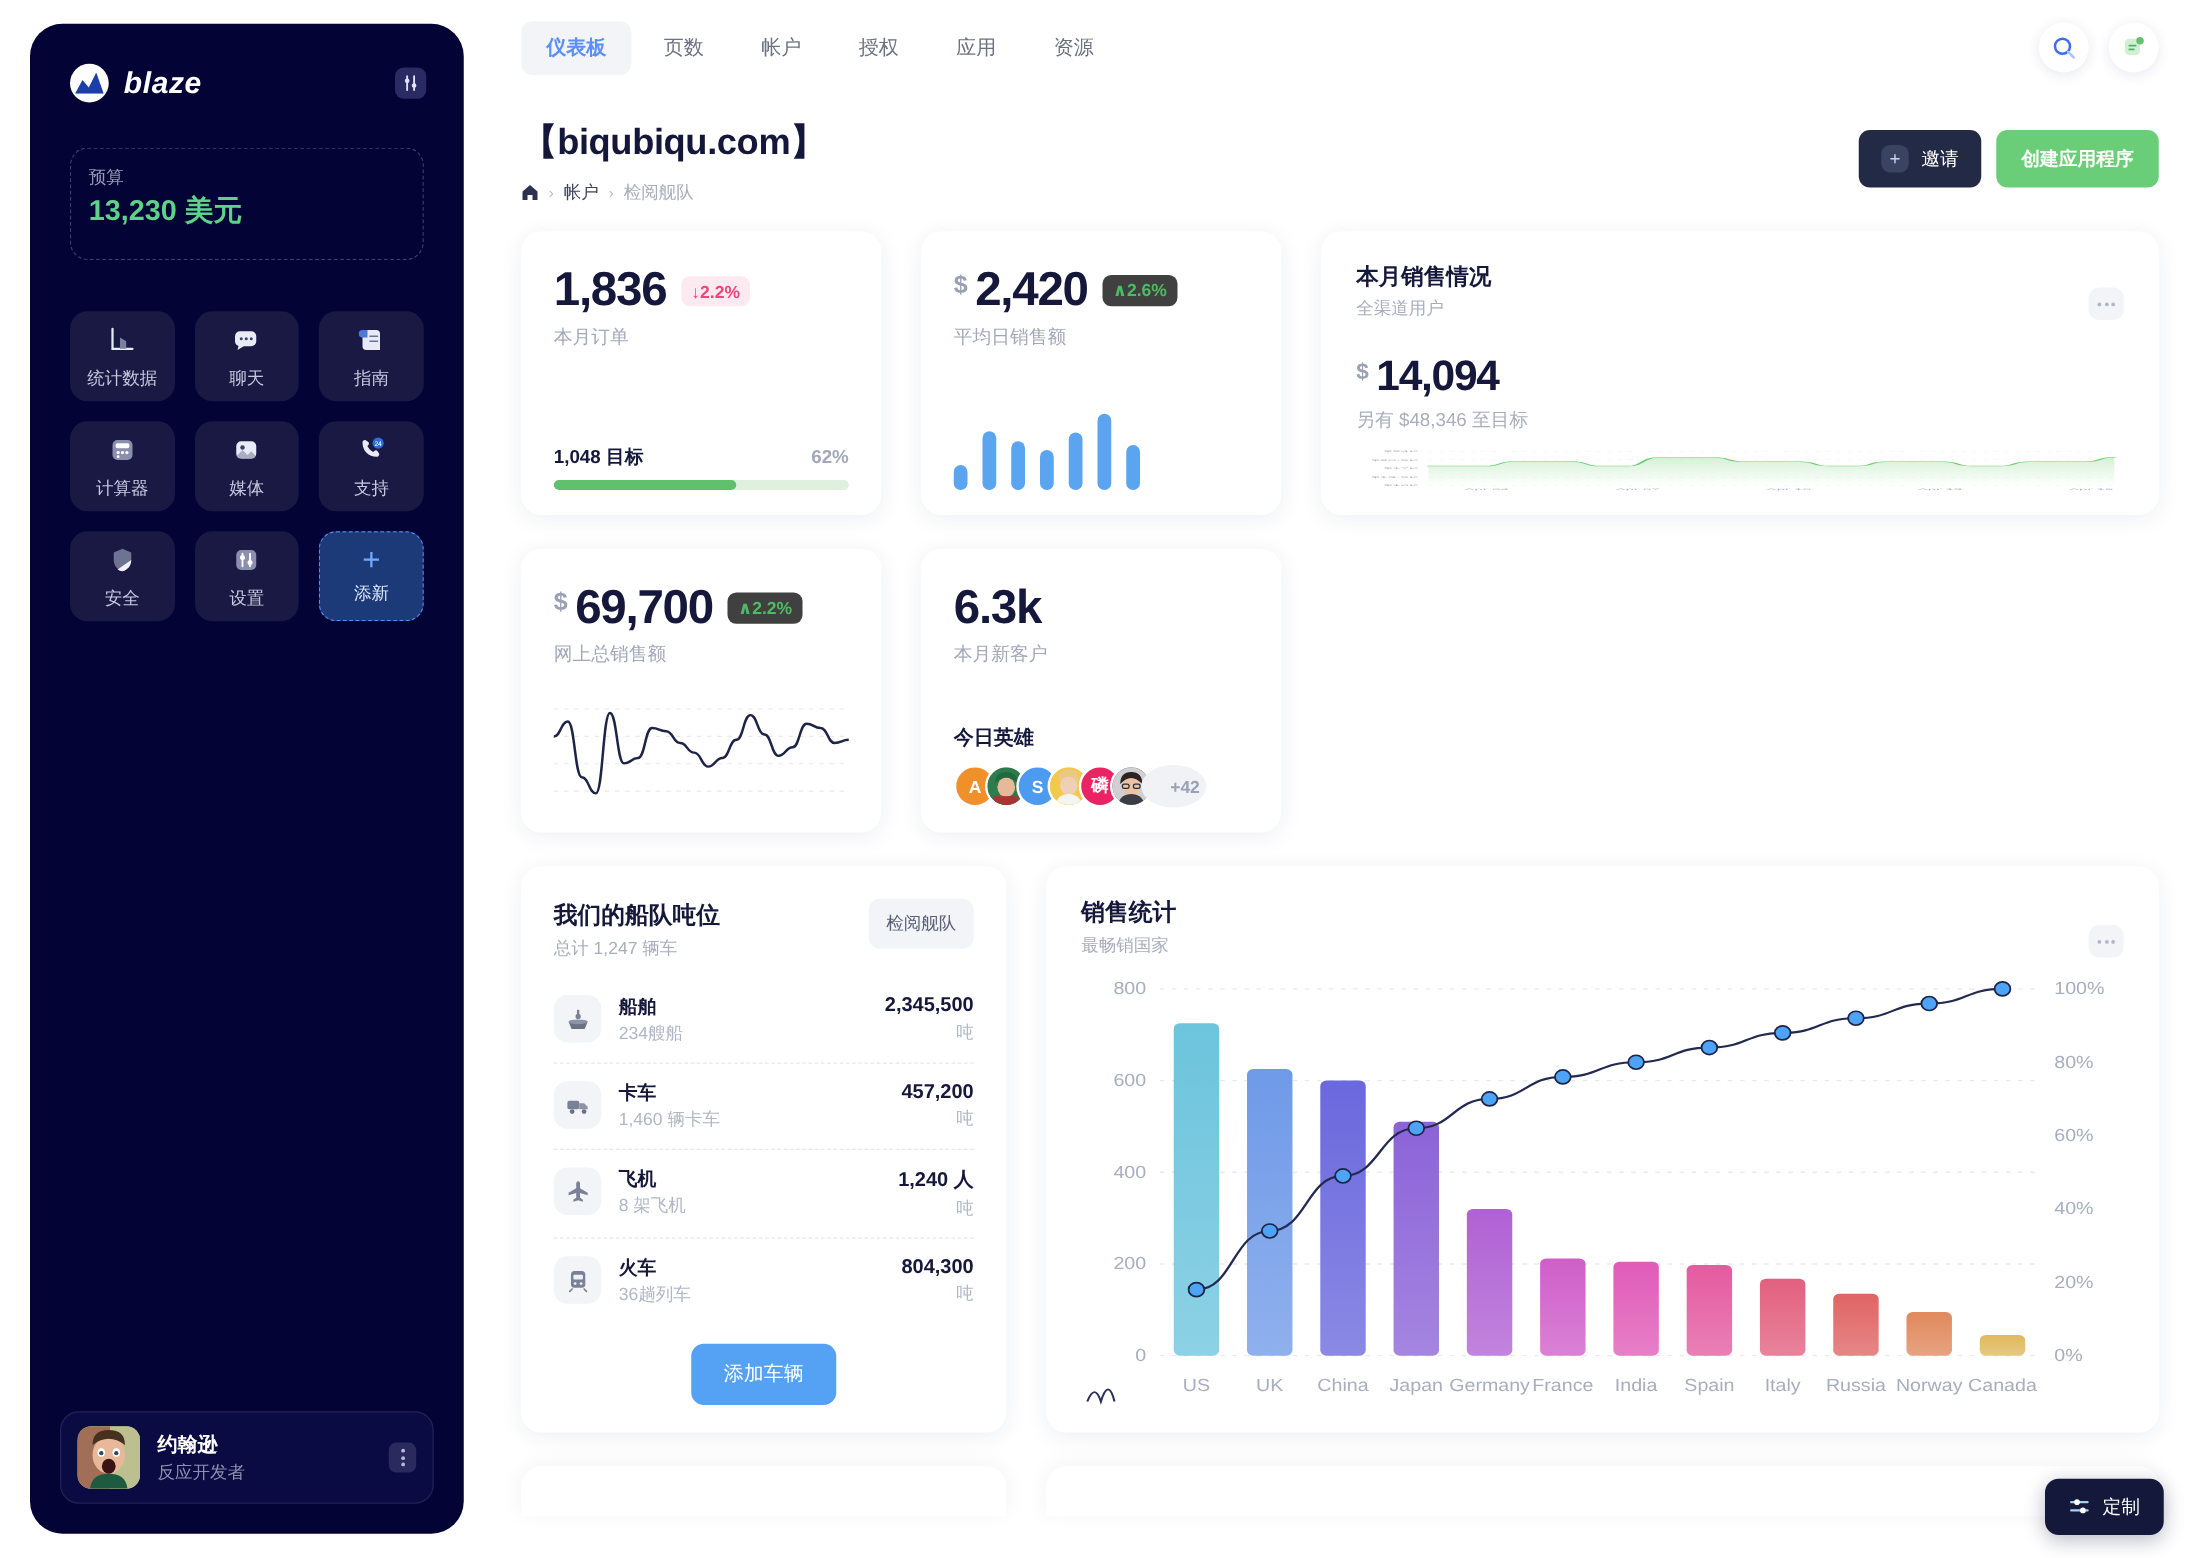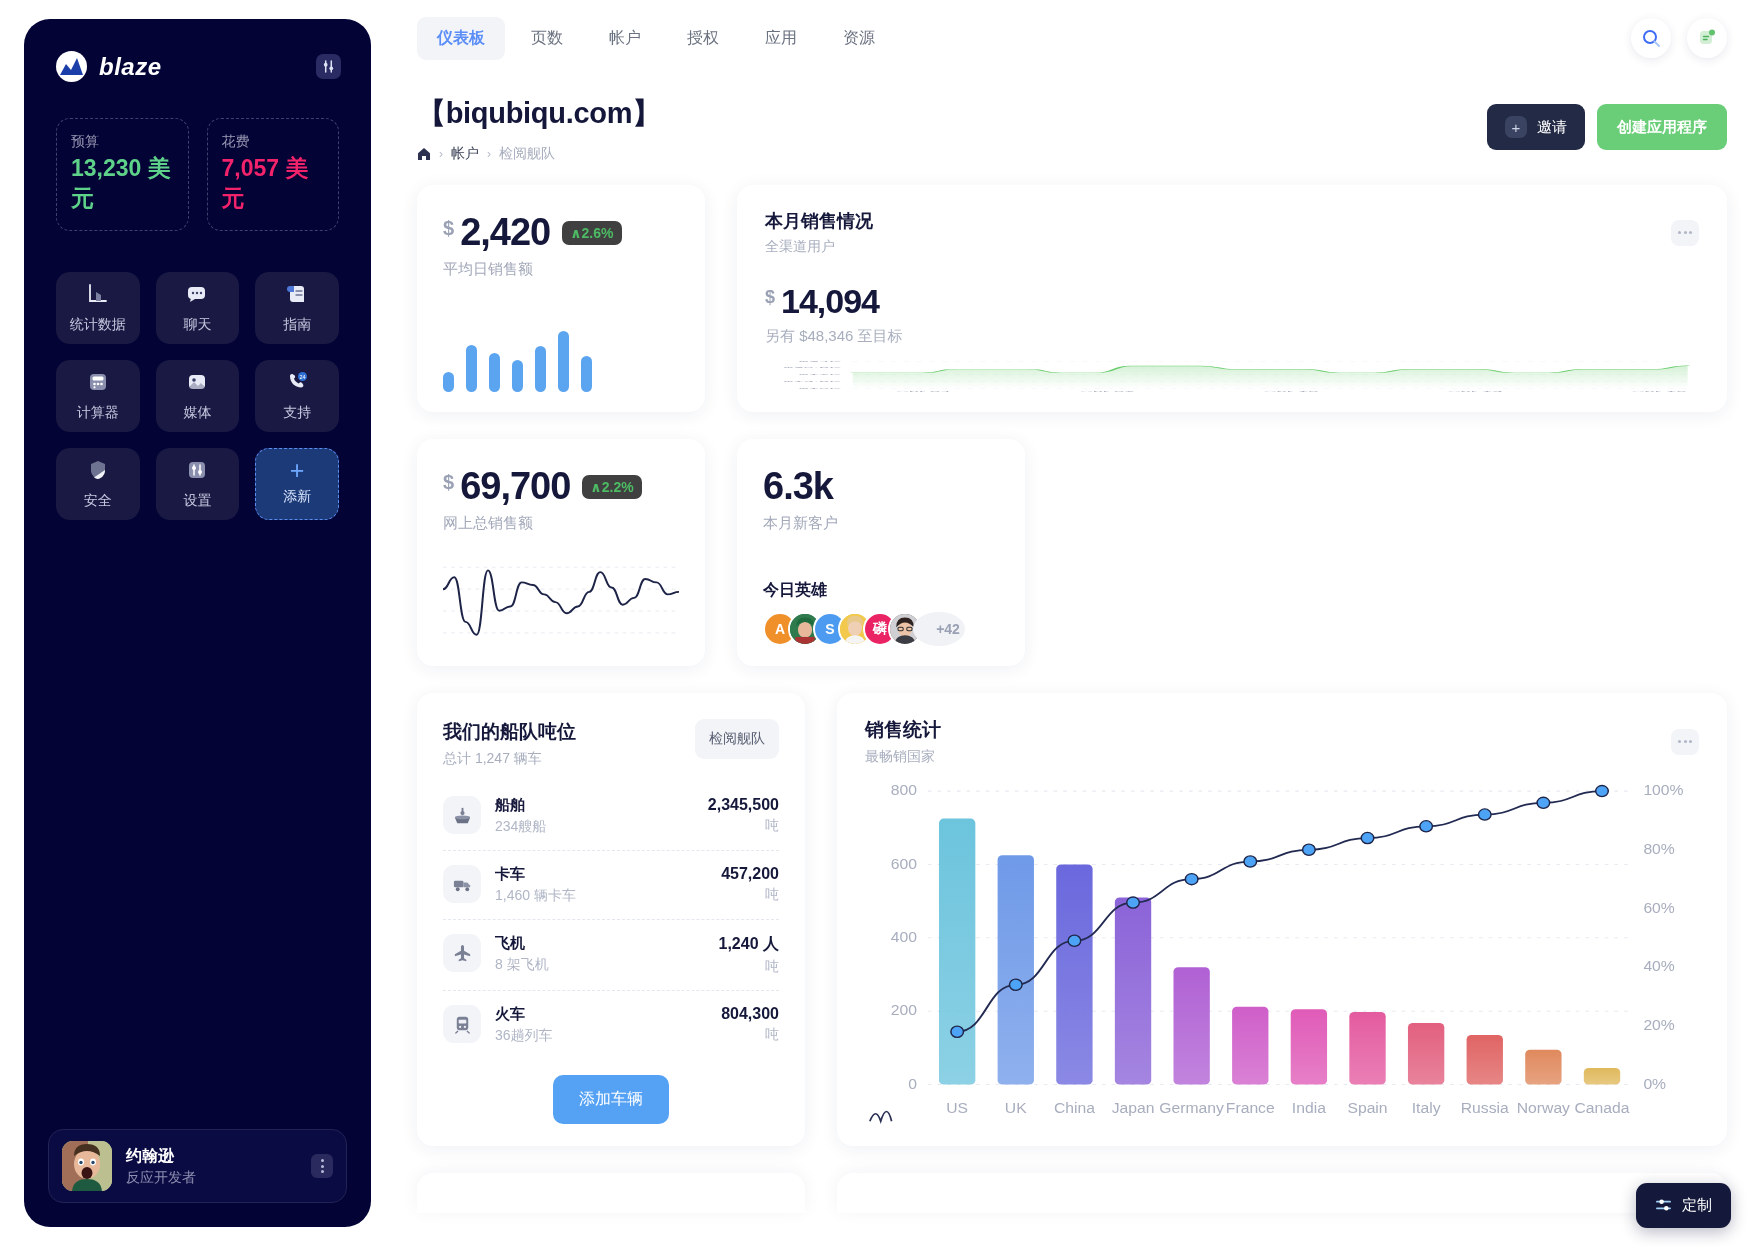--- a/index.html
+++ b/index.html
@@ -135,21 +135,21 @@
   .goal-row { display: flex; justify-content: space-between; align-items: baseline; font-size: 15px; }
   .goal-left { color: #15183a; font-weight: bold; }
   .goal-right { color: #a2a8b9; font-weight: bold; }
   .bar-track { height: 8px; border-radius: 5px; background: #dff0df; margin-top: 9px; overflow: hidden; }
   .bar-fill { height: 100%; border-radius: 5px; background: #5fc16b; }
 
   .minibars { display: flex; align-items: flex-end; gap: 12px; height: 76px; margin-top: auto; }
   .minibars span { width: 11px; border-radius: 6px; background: #5ba4f0; display: block; }
 
   .sales-card { flex: 1; padding: 24px 28px 18px 28px; display: flex; flex-direction: column; }
-  .sc-head { display: flex; align-items: center; }
+  .sc-head { display: flex; align-items: flex-end; }
   .sc-title { font-size: 18px; font-weight: bold; color: #15183a; }
   .sc-sub { font-size: 14px; color: #a8aebe; margin-top: 5px; }
   .dots-btn {
     margin-left: auto; width: 28px; height: 26px; border-radius: 8px; background: #f2f4f8;
     display: flex; align-items: center; justify-content: center; gap: 2.5px; cursor: pointer;
   }
   .dots-btn i { width: 3px; height: 3px; border-radius: 50%; background: #b0b6c6; display: block; }
   .sc-amount { display: flex; align-items: flex-start; gap: 6px; margin-top: 26px; }
   .sc-amount .cur { font-size: 18px; margin-top: 5px; }
   .sc-amount .big { font-size: 34px; }
@@ -232,24 +232,20 @@
           <circle cx="4" cy="5" r="2" fill="#dfe3f4"></circle>
             <circle cx="10" cy="9" r="2" fill="#dfe3f4"></circle>
         </svg>
       </div>
     </div>
 
     <div class="stat-row">
       <div class="stat-box">
         <div class="stat-label">预算</div>
         <div class="stat-value green">13,230 美元</div>
-      </div>
-      <div class="stat-box">
-        <div class="stat-label">花费</div>
-        <div class="stat-value pink">7,057 美元</div>
       </div>
     </div>
 
     <div class="tile-grid">
       <div class="tile">
         <div class="tile-icon">
           <svg width="22" height="22" viewBox="0 0 22 22">
               <path d="M3 2v16h16" stroke="#e8eaf5" stroke-width="1.8" fill="none" stroke-linecap="round"></path>
               <path d="M9 18V9l5 3v6z" fill="#7b80a0"></path>
             </svg>
@@ -414,20 +410,36 @@
         <button class="btn btn-invite">
           <span class="ic">+</span>
           <span>邀请</span>
         </button>
         <button class="btn btn-create">创建应用程序</button>
       </div>
     </div>
 
     <div class="grid-row1">
 
+      <div class="card kpi">
+        <div class="kpi-num">
+          <span class="big">1,836</span>
+          <span class="pill down">↓2.2%</span>
+        </div>
+        <div class="kpi-sub">本月订单</div>
+        <div class="kpi-foot">
+          <div class="goal-row">
+            <span class="goal-left">1,048 目标</span>
+            <span class="goal-right">62%</span>
+          </div>
+          <div class="bar-track">
+            <div class="bar-fill" id="orders-bar" style="width: 62%;"></div>
+          </div>
+        </div>
+      </div>
 
       <div class="card kpi">
         <div class="kpi-num">
           <span class="cur">$</span>
           <span class="big" style="margin-left:-6px">2,420</span>
           <span class="pill up">∧2.6%</span>
         </div>
         <div class="kpi-sub">平均日销售额</div>
         <div class="minibars" id="daily-bars">
             <span style="height: 26%; background: rgb(91, 164, 240);"></span>

